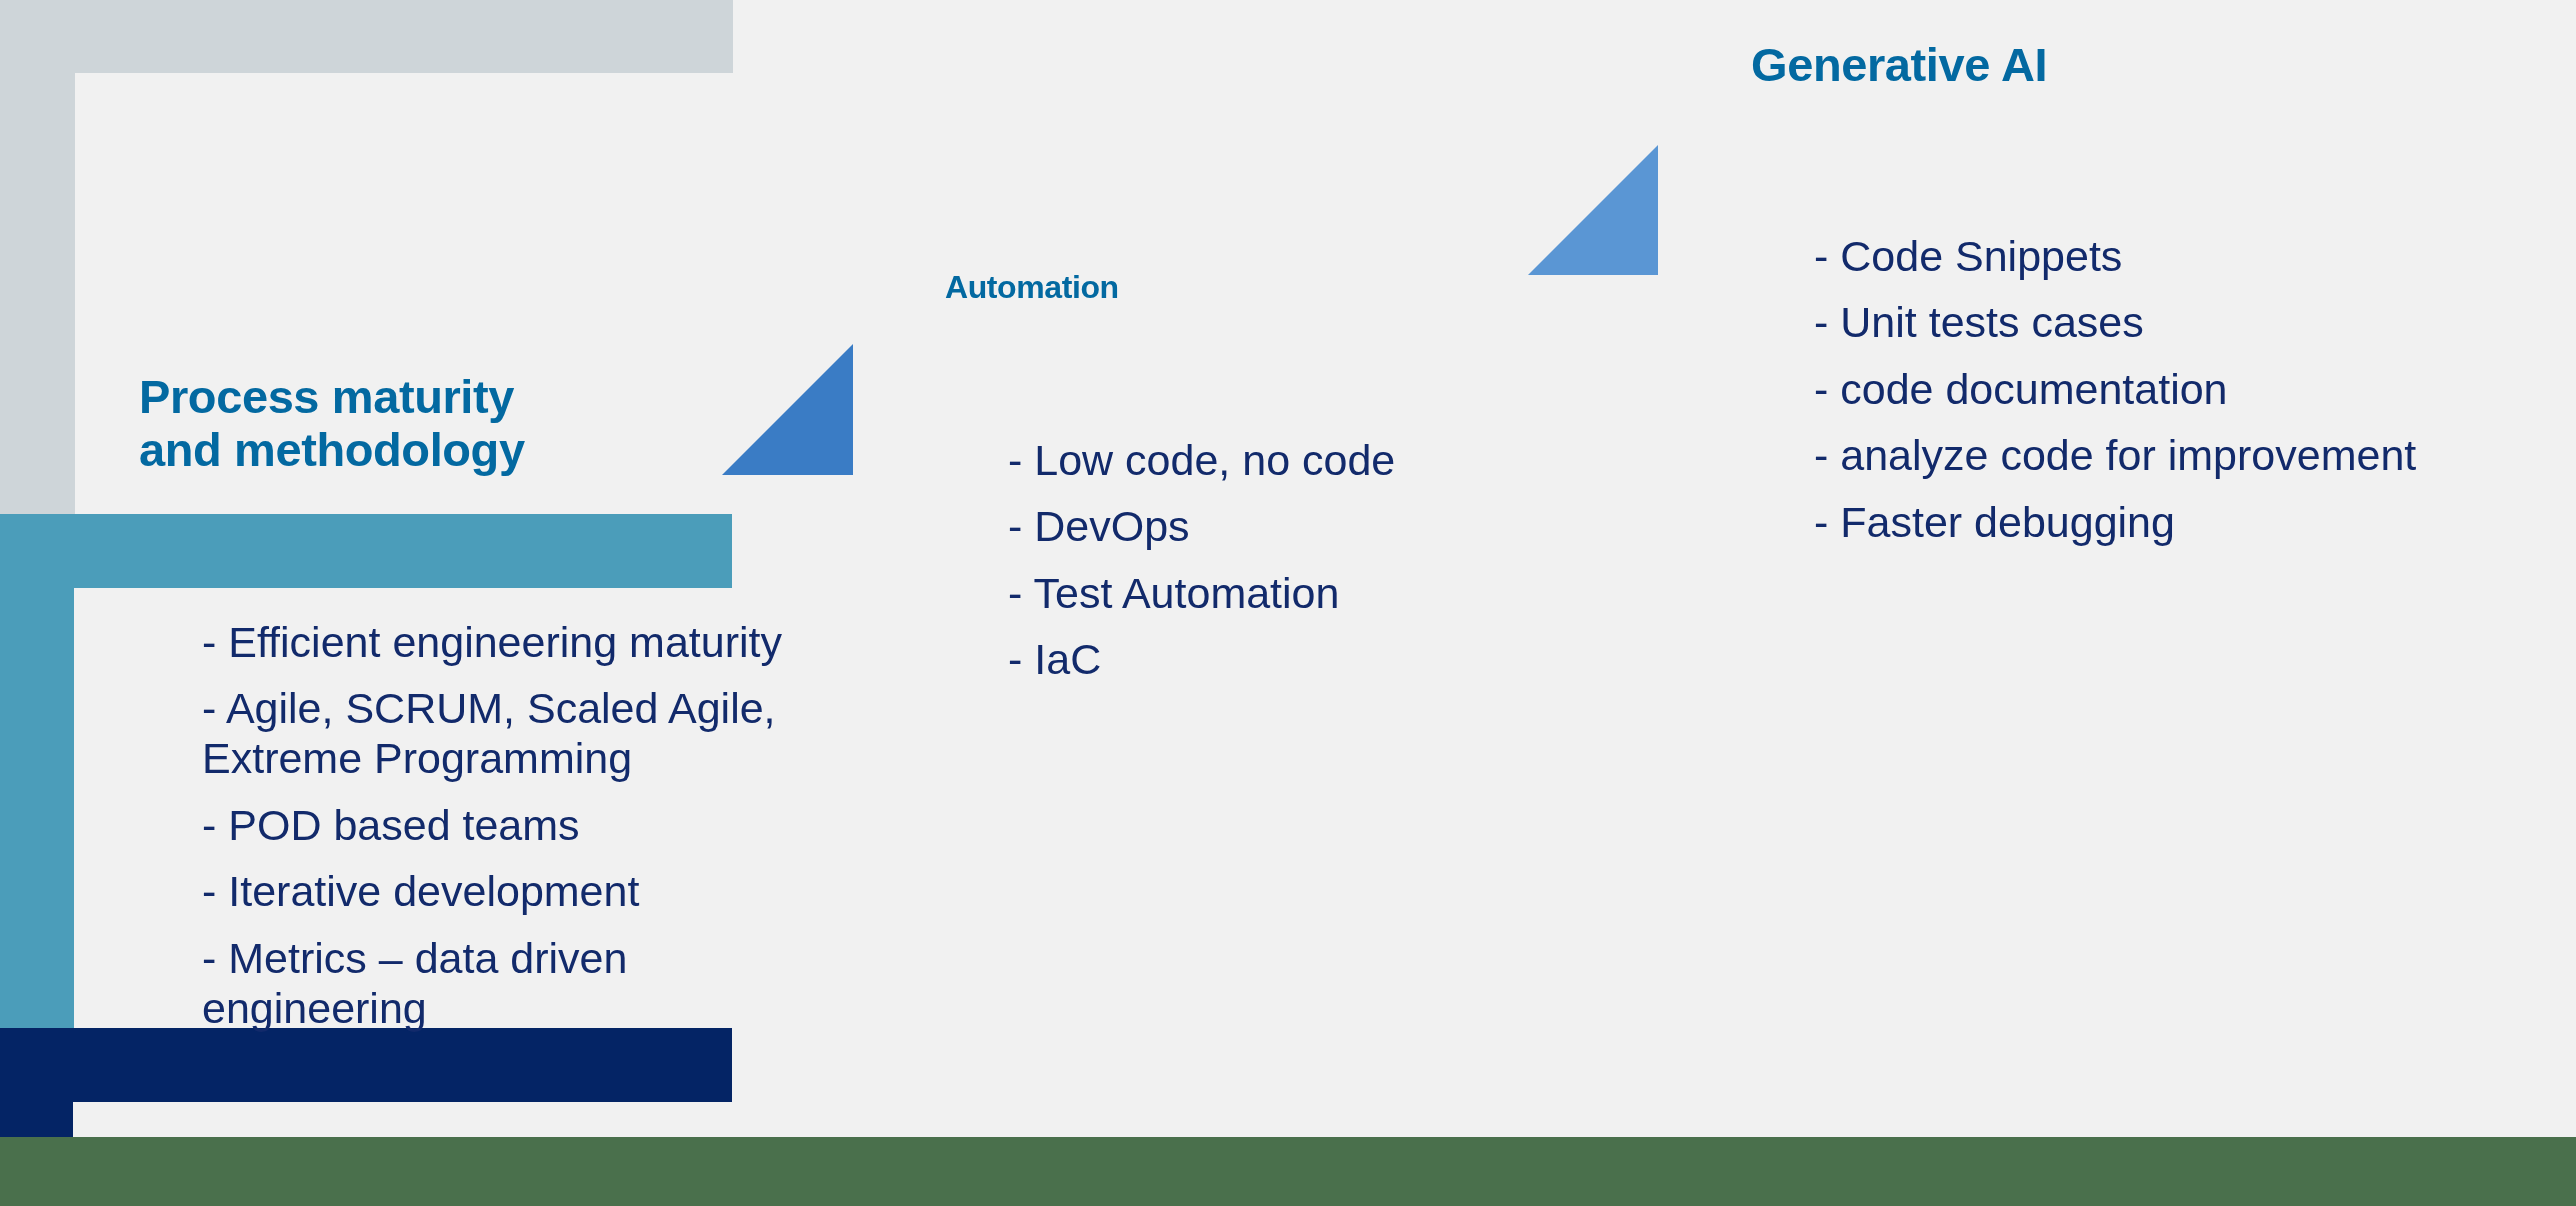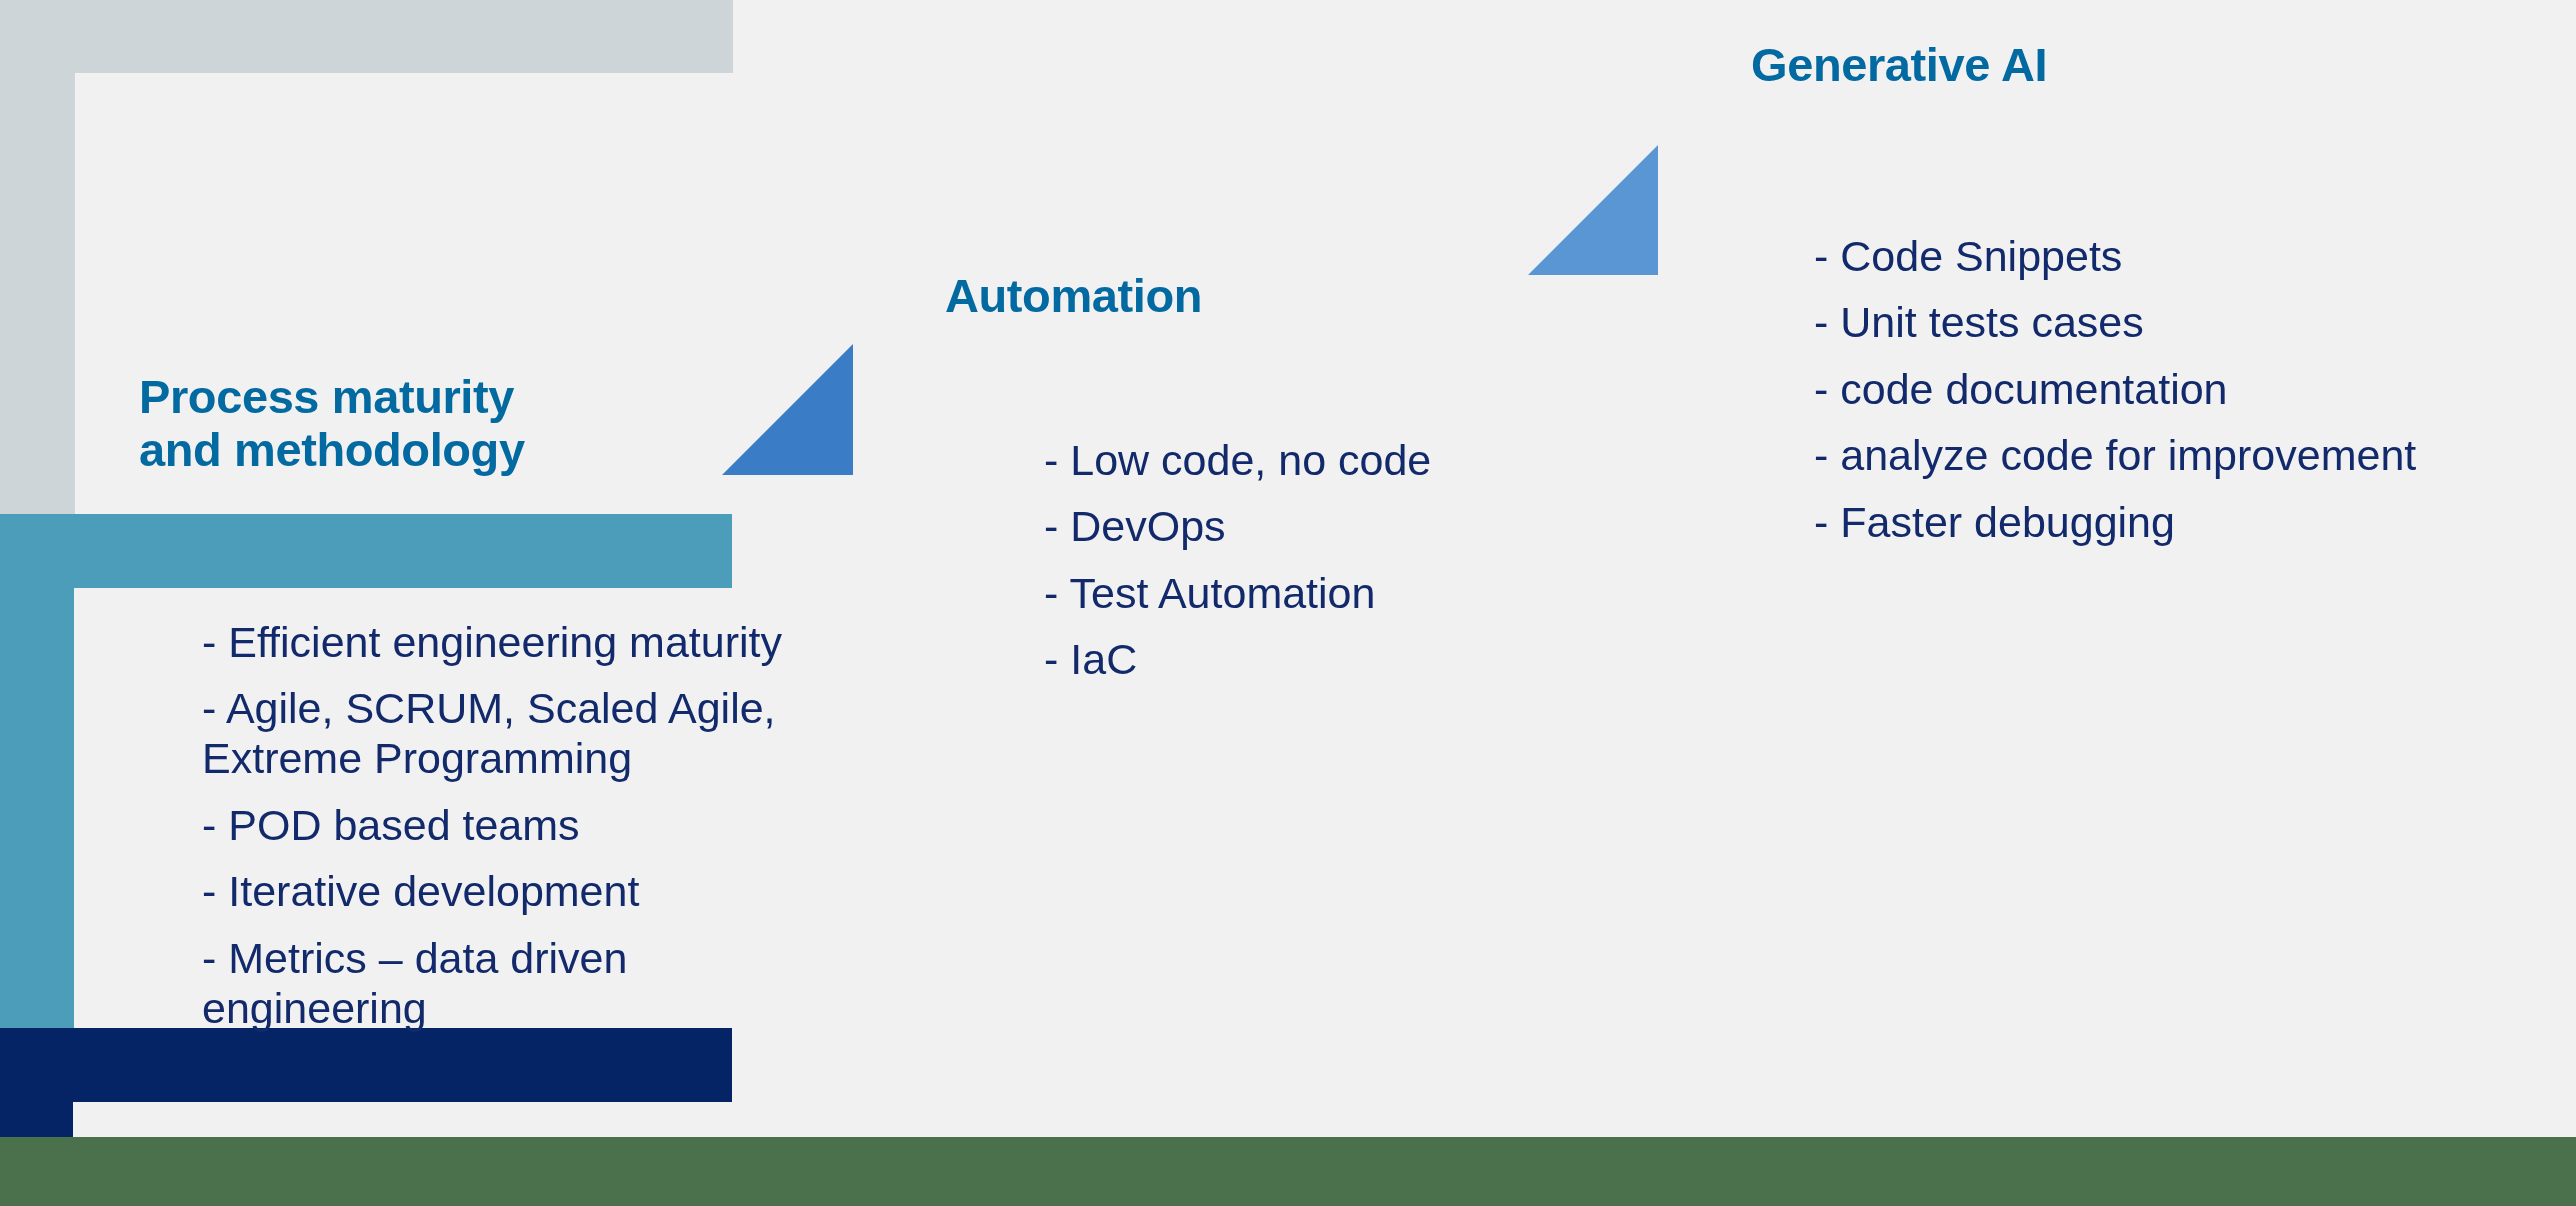--- a/index.html
+++ b/index.html
@@ -100,21 +100,21 @@
   }
   #title-1 {
     left: 139px;
     top: 371px;
     font-size: 47px;
     width: 573px;
   }
   #title-2 {
     left: 945px;
     top: 270px;
-    font-size: 47px;
+    font-size: 32px;
     width: 573px;
   }
   #title-3 {
     left: 1751px;
     top: 39px;
     font-size: 47px;
     width: 573px;
   }
 
   
@@ -126,21 +126,21 @@
   }
   .bullets .bullet {
     margin-bottom: 16.6px;
   }
   #bullets-1 {
     left: 202px;
     top: 618px;
     width: 626px;
   }
   #bullets-2 {
-    left: 1044px;
+    left: 1008px;
     top: 436px;
     width: 626px;
   }
   #bullets-3 {
     left: 1814px;
     top: 232px;
     width: 626px;
   }
 
   

